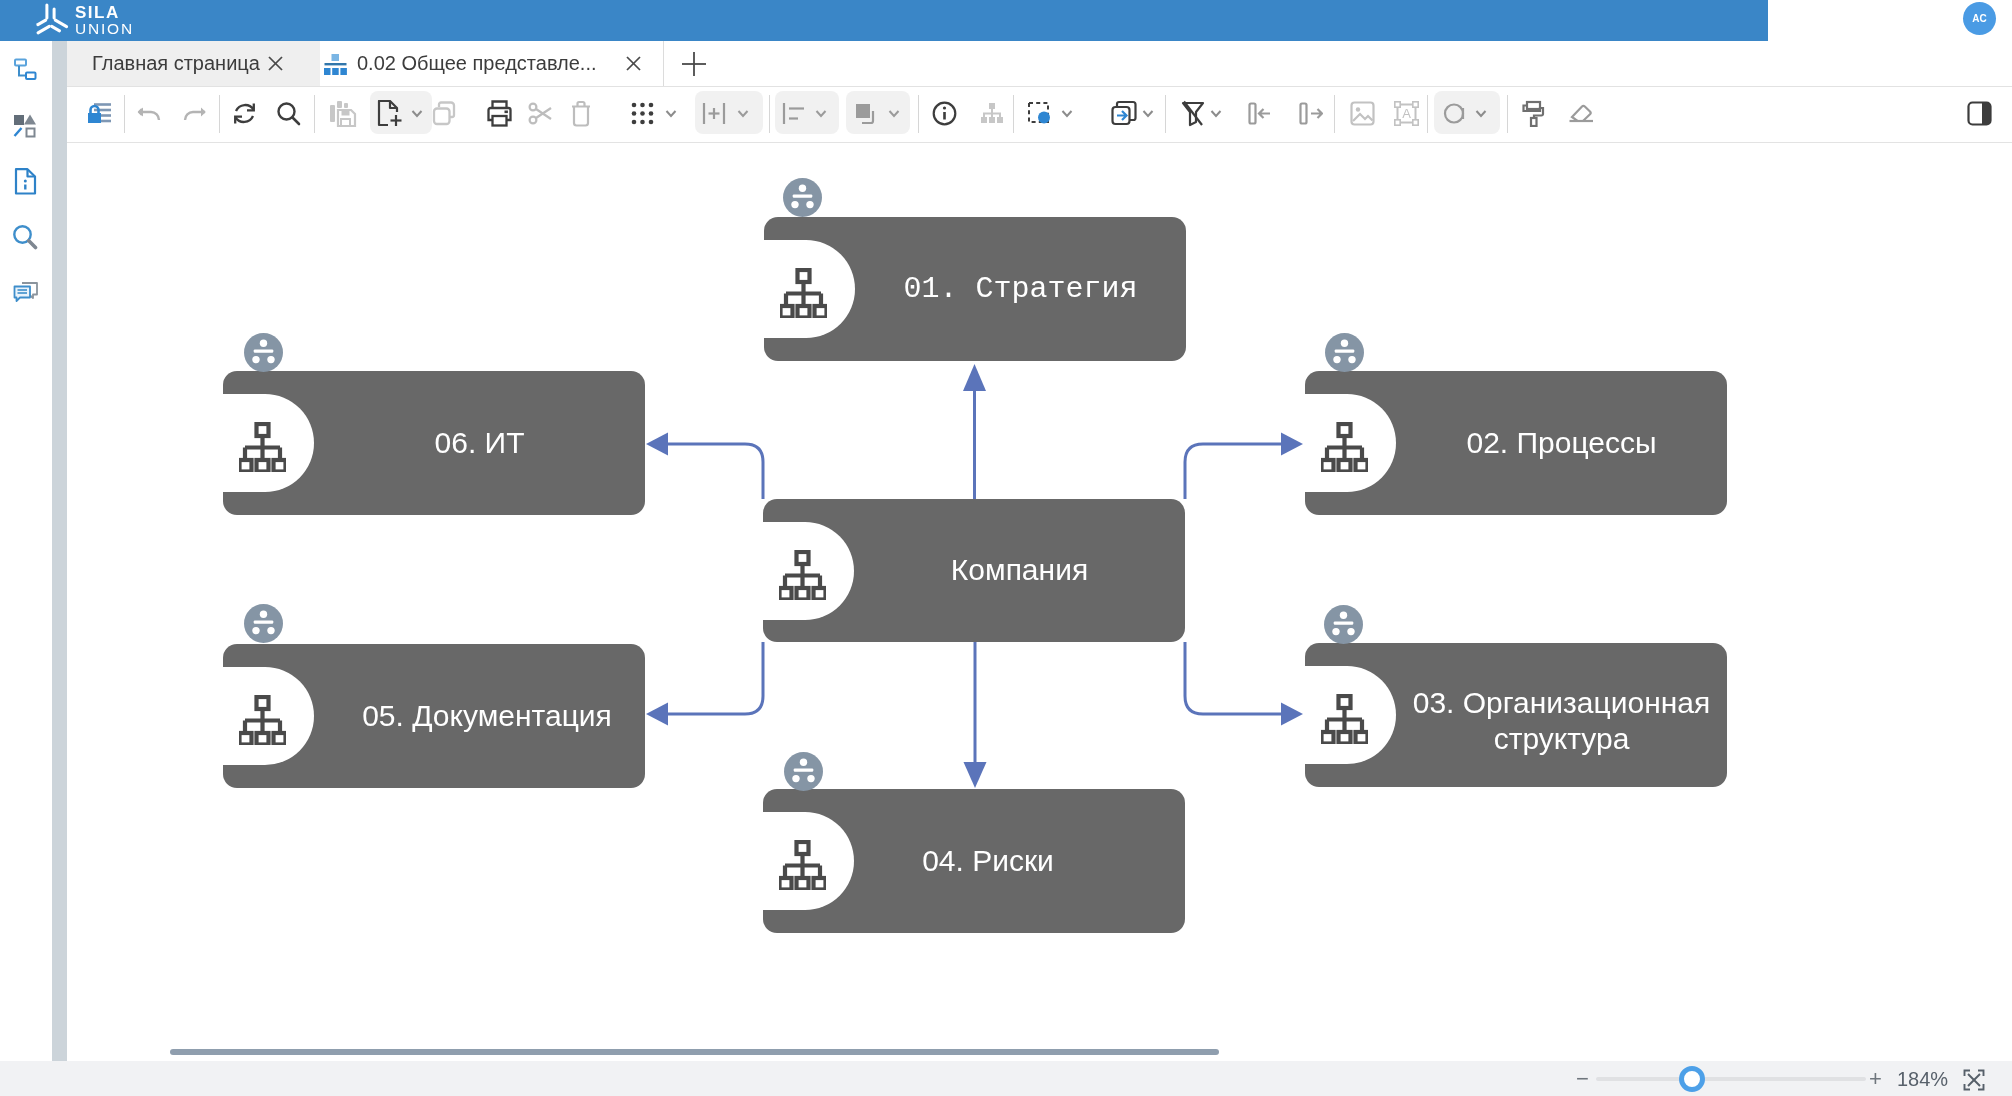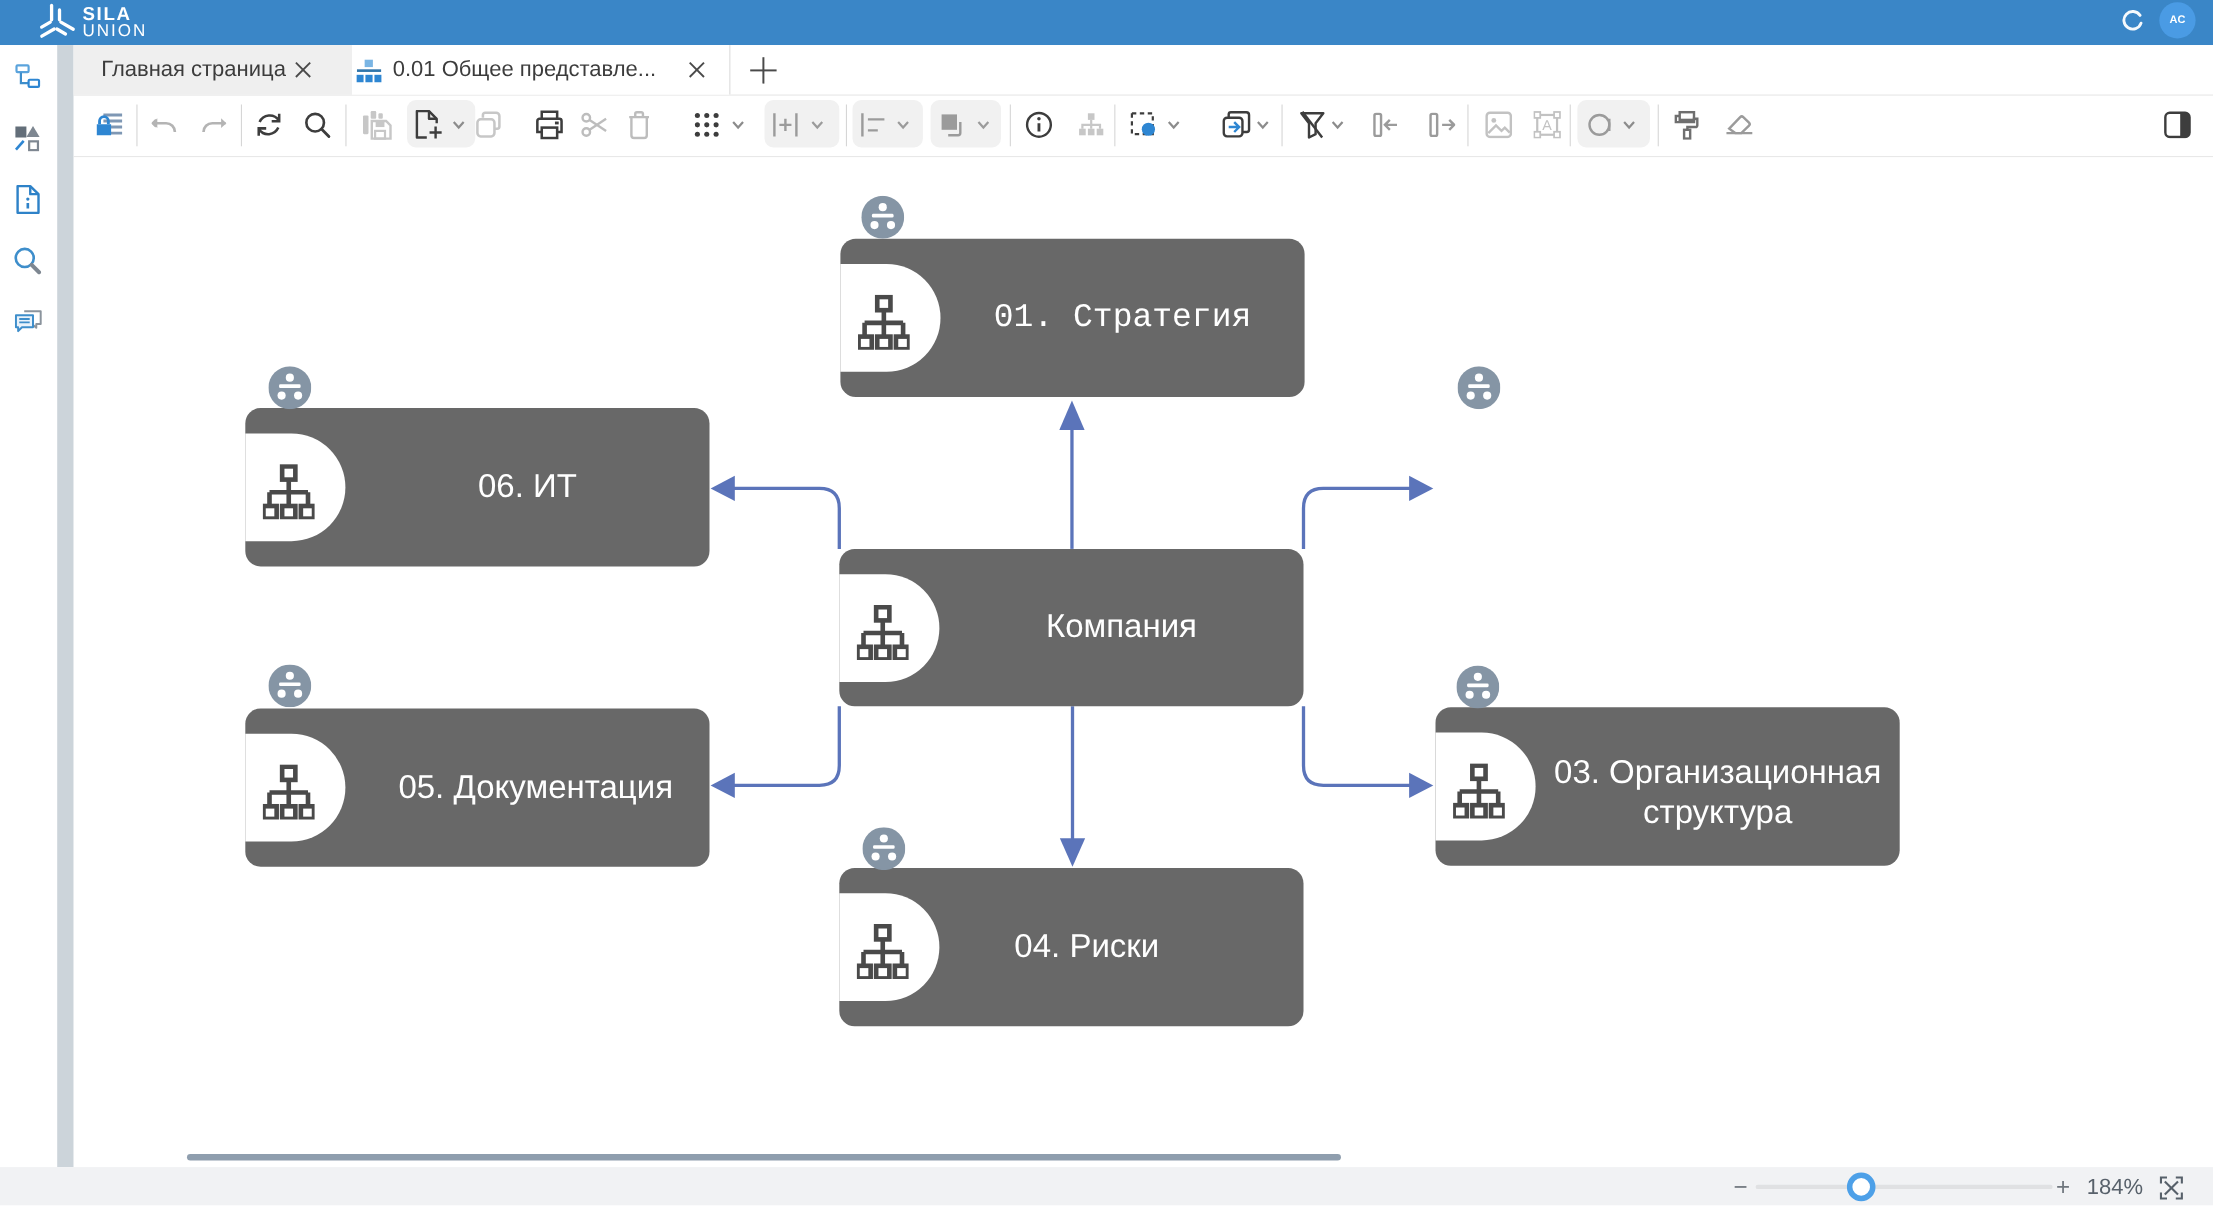--- a/index.html
+++ b/index.html
@@ -1,20 +1,20 @@
 <!DOCTYPE html>
 <html><head>
 <meta charset="utf-8">
 <style>
   * { margin:0; padding:0; box-sizing:border-box; }
   html,body { width:2012px; height:1096px; overflow:hidden; }
   body { font-family:"Liberation Sans", sans-serif; position:relative; background:#fff; }
   .abs { position:absolute; }
   
-  #topbar { position:absolute; left:0; top:0; width:2012px; height:41px; background:#3a86c7; }
+  #topbar { position:absolute; left:0; top:0; width:1768px; height:41px; background:#3a86c7; }
   #logotext { position:absolute; left:75px; top:5px; color:#fff; }
   #logotext .l1 { font-size:17px; font-weight:bold; letter-spacing:1.5px; line-height:16px; }
   #logotext .l2 { font-size:15.5px; font-weight:400; letter-spacing:1.8px; line-height:15px; }
   #avatar { position:absolute; left:1963px; top:2px; width:33px; height:33px; border-radius:50%; background:#4a9be4; color:#fff; font-size:10px; font-weight:bold; text-align:center; line-height:33px; }
   
   #sidebar { position:absolute; left:0; top:41px; width:52px; height:1020px; background:#fff; }
   #vstrip { position:absolute; left:52px; top:41px; width:15px; height:1020px; background:#ccd4da; }
   
   #tabrow { position:absolute; left:67px; top:41px; width:1945px; height:46px; background:#fff; border-bottom:1px solid #e2e2e2; }
   #tab1 { position:absolute; left:0; top:0; width:253px; height:45px; background:#efefef; }
@@ -113,21 +113,21 @@
       </svg>
     </div>
     <div id="tab2">
       <svg class="abs" style="left:4px; top:13px;" width="23" height="21" viewBox="0 0 23 21">
         <rect x="7.5" y="0" width="7.5" height="7" fill="#7ab5e4"></rect>
         <rect x="0.5" y="9" width="22" height="2.4" fill="#3176ab"></rect>
         <rect x="0" y="14" width="6.5" height="7" fill="#2e86d2"></rect>
         <rect x="8.2" y="14" width="6.5" height="7" fill="#2e86d2"></rect>
         <rect x="16.4" y="14" width="6.5" height="7" fill="#2e86d2"></rect>
       </svg>
-      <div class="t">0.01 Общее представле...</div>
+      <div class="t">0.02 Общее представле...</div>
       <svg class="tabx" style="left:305px; top:14px;" width="17" height="17" viewBox="0 0 17 17">
         <g stroke="#4a4a4a" stroke-width="1.7">
           <line x1="2" y1="2" x2="15" y2="15"></line>
           <line x1="15" y1="2" x2="2" y2="15"></line>
         </g>
       </svg>
     </div>
     <svg class="abs" style="left:612px; top:8px;" width="30" height="30" viewBox="0 0 30 30">
       <g stroke="#4a4a4a" stroke-width="1.8">
         <line x1="15" y1="3" x2="15" y2="27"></line>
@@ -388,20 +388,33 @@
         <g fill="none" stroke="#4a4a4a" stroke-width="4.2">
           <rect x="17.5" y="2" width="12" height="12"></rect>
           <path d="M23.5 14 V25.5 M6 25.5 H41 M6 25.5 V38 M23.5 25.5 V38 M41 25.5 V38"></path>
           <rect x="0.5" y="38" width="12" height="11.5"></rect>
           <rect x="17.5" y="38" width="12" height="11.5"></rect>
           <rect x="34.5" y="38" width="12" height="11.5"></rect>
         </g>
       </svg>
       <div class="dlabel" style="left:91px; top:54px; width:331px;">06. ИТ</div>
     </div>
+    <div class="dbox" style="left:1238px; top:228px;">
+      <div class="dshape"></div>
+      <svg class="abs orgic" style="left:16px; top:51px;" width="47" height="50" viewBox="0 0 47 50">
+        <g fill="none" stroke="#4a4a4a" stroke-width="4.2">
+          <rect x="17.5" y="2" width="12" height="12"></rect>
+          <path d="M23.5 14 V25.5 M6 25.5 H41 M6 25.5 V38 M23.5 25.5 V38 M41 25.5 V38"></path>
+          <rect x="0.5" y="38" width="12" height="11.5"></rect>
+          <rect x="17.5" y="38" width="12" height="11.5"></rect>
+          <rect x="34.5" y="38" width="12" height="11.5"></rect>
+        </g>
+      </svg>
+      <div class="dlabel" style="left:91px; top:54px; width:331px;">02. Процессы</div>
+    </div>
     <div class="dbox" style="left:696px; top:356px; height:143px;">
       <div class="dshape"></div>
       <svg class="abs orgic" style="left:16px; top:51px;" width="47" height="50" viewBox="0 0 47 50">
         <g fill="none" stroke="#4a4a4a" stroke-width="4.2">
           <rect x="17.5" y="2" width="12" height="12"></rect>
           <path d="M23.5 14 V25.5 M6 25.5 H41 M6 25.5 V38 M23.5 25.5 V38 M41 25.5 V38"></path>
           <rect x="0.5" y="38" width="12" height="11.5"></rect>
           <rect x="17.5" y="38" width="12" height="11.5"></rect>
           <rect x="34.5" y="38" width="12" height="11.5"></rect>
         </g>

